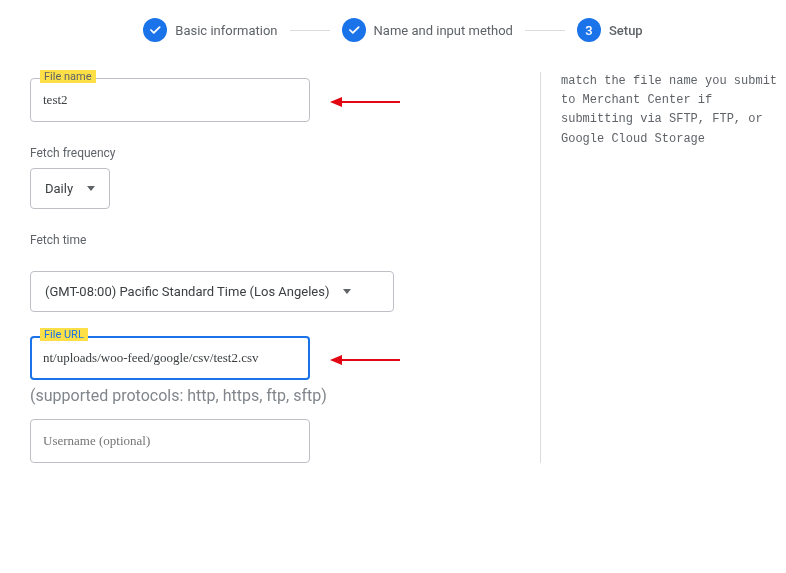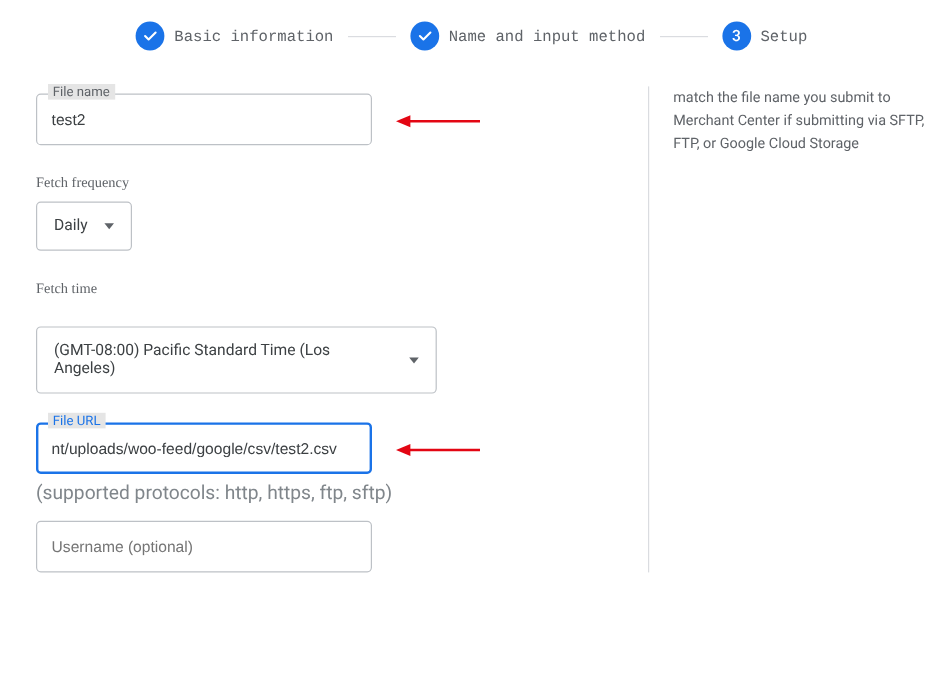--- a/index.html
+++ b/index.html
@@ -2,36 +2,36 @@
 <html><head>
 <meta charset="utf-8">
 <style>
 * { box-sizing: border-box; margin: 0; padding: 0; }
 body { font-family: Roboto, Arial, sans-serif; font-size: 13px; color: #3c4043; background: #fff; width: 786px; }
 .stepper { display: flex; align-items: center; justify-content: center; gap: 12px; padding: 18px 0 20px; }
 .step { display: flex; align-items: center; gap: 8px; }
 .step-circle { width: 24px; height: 24px; border-radius: 50%; display: flex; align-items: center; justify-content: center; color: #fff; font-size: 13px; font-weight: 500; }
 .step-circle.done { background: #1a73e8; }
 .step-circle.current { background: #1a73e8; }
-.step-label { font-size: 13px; color: #5f6368; font-family: Liberation Mono, monospace; }
+.step-label { font-size: 13px; color: #5f6368; }
 .step-label.current { font-weight: 500; }
 .step-line { width: 40px; height: 1px; background: #dadce0; }
 .content { display: flex; padding: 0 0 30px 30px; margin-top: 10px; }
 .left-col { width: 510px; }
-.right-col { width: 240px; border-left: 1px solid #dadce0; padding-left: 20px; font-size: 12px; color: #5f6368; line-height: 1.6; }
+.right-col { width: 240px; border-left: 1px solid #dadce0; padding-left: 20px; font-size: 12px; color: #5f6368; line-height: 1.6; font-family: Liberation Mono, monospace; }
 .right-spacer-1 { height: 300px; }
 .field-group { position: relative; margin-bottom: 24px; }
-.floating-label { position: absolute; top: -8px; left: 10px; background: #e5e5e5; padding: 0 4px; font-size: 11px; color: #5f6368; }
+.floating-label { position: absolute; top: -8px; left: 10px; background: #fde047; padding: 0 4px; font-size: 11px; color: #5f6368; }
 .floating-label.active { color: #1a73e8; }
-.text-input { border: 1px solid #bdc1c6; border-radius: 4px; padding: 13px 12px; font-size: 13px; font-family: Liberation Sans, sans-serif; color: #3c4043; outline: none; }
+.text-input { border: 1px solid #bdc1c6; border-radius: 4px; padding: 13px 12px; font-size: 13px; font-family: Liberation Serif, serif; color: #3c4043; outline: none; }
 .text-input.focused { border: 2px solid #1a73e8; padding: 12px 11px; }
 .w280 { width: 280px; }
-.plain-label { font-size: 12px; color: #5f6368; margin-bottom: 8px; font-family: Liberation Serif, serif; }
+.plain-label { font-size: 12px; color: #5f6368; margin-bottom: 8px; }
 .select-box { border: 1px solid #bdc1c6; border-radius: 4px; padding: 12px 14px; font-size: 13px; color: #3c4043; display: inline-flex; align-items: center; gap: 14px; cursor: pointer; }
-.select-wide { width: 334px; justify-content: flex-start; }
+.select-wide { width: 364px; justify-content: flex-start; }
 .caret { width: 0; height: 0; border-left: 4px solid transparent; border-right: 4px solid transparent; border-top: 5px solid #5f6368; }
 .hint { font-size: 16px; color: #80868b; margin-bottom: 14px; margin-top: -6px; }
 .pw-text { font-size: 13px; color: #3c4043; margin-bottom: 16px; }
 .arrow { position: absolute; color: #e30613; font-size: 22px; }
 .arrow svg { width: 70px; height: 16px; }
 </style>
 </head>
 <body>
 
 <div class="stepper">

